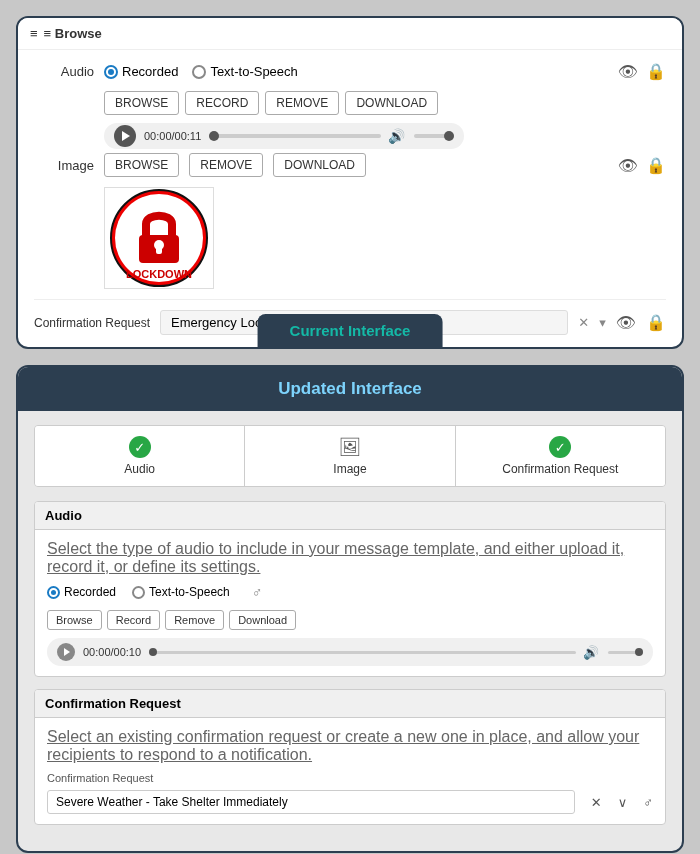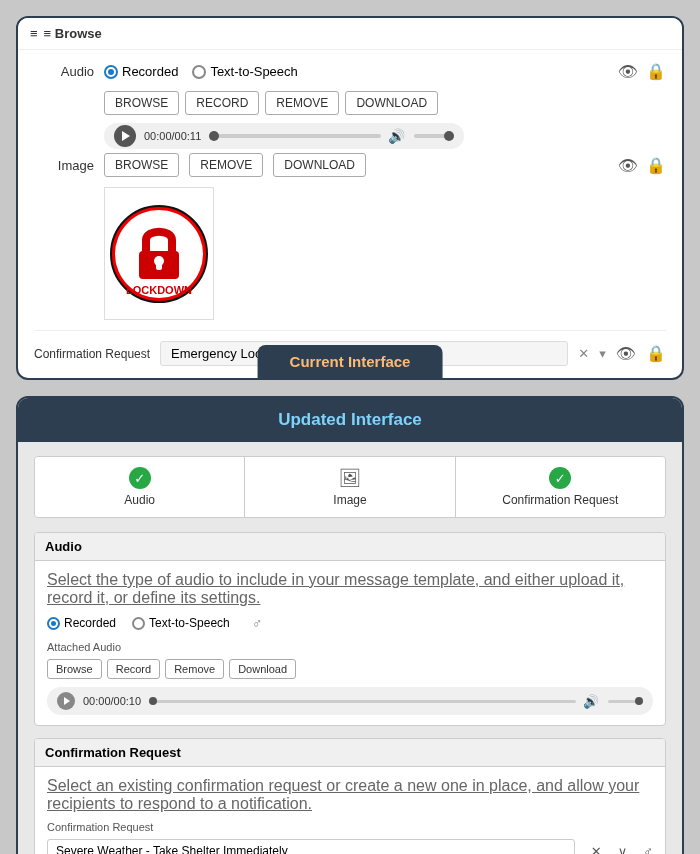--- a/index.html
+++ b/index.html
@@ -183,21 +183,21 @@
       height: 10px;
       border-radius: 50%;
       background: #555;
       position: absolute;
       right: 0;
       top: -3px;
     }
 
     .lockdown-img {
       width: 110px;
-      height: 133px;
+      height: 102px;
       border: 1px solid #ddd;
       display: flex;
       align-items: center;
       justify-content: center;
       margin-left: 70px;
       margin-top: 8px;
     }
 
     .lockdown-svg {
       width: 100px;
@@ -220,21 +220,21 @@
       border-radius: 3px;
       flex: 1;
     }
 
     .current-interface-badge {
       position: absolute;
       bottom: 0;
       left: 50%;
       transform: translateX(-50%);
       background: #2c3e50;
-      color: #fdba74;
+      color: #14b8a6;
       padding: 8px 32px;
       border-radius: 8px 8px 0 0;
       font-size: 15px;
       font-weight: bold;
       white-space: nowrap;
       margin-top: 23px;
     }
 
     .eye-icon, .lock-icon {
       color: #555;
@@ -620,21 +620,20 @@
             <div class="updated-radio-dot filled"></div>
             <span>Recorded</span>
           </div>
           <div class="updated-radio-item">
             <div class="updated-radio-dot empty"></div>
             <span>Text-to-Speech</span>
           </div>
           <span class="record-icon-btn">♂</span>
         </div>
 
-        <p class="attached-label">Attached Audio</p>
 
         <div class="updated-btn-row">
           <button class="updated-btn">Browse</button>
           <button class="updated-btn">Record</button>
           <button class="updated-btn">Remove</button>
           <button class="updated-btn">Download</button>
         </div>
 
         <div class="updated-audio-player">
           <div class="updated-play-btn"></div>

